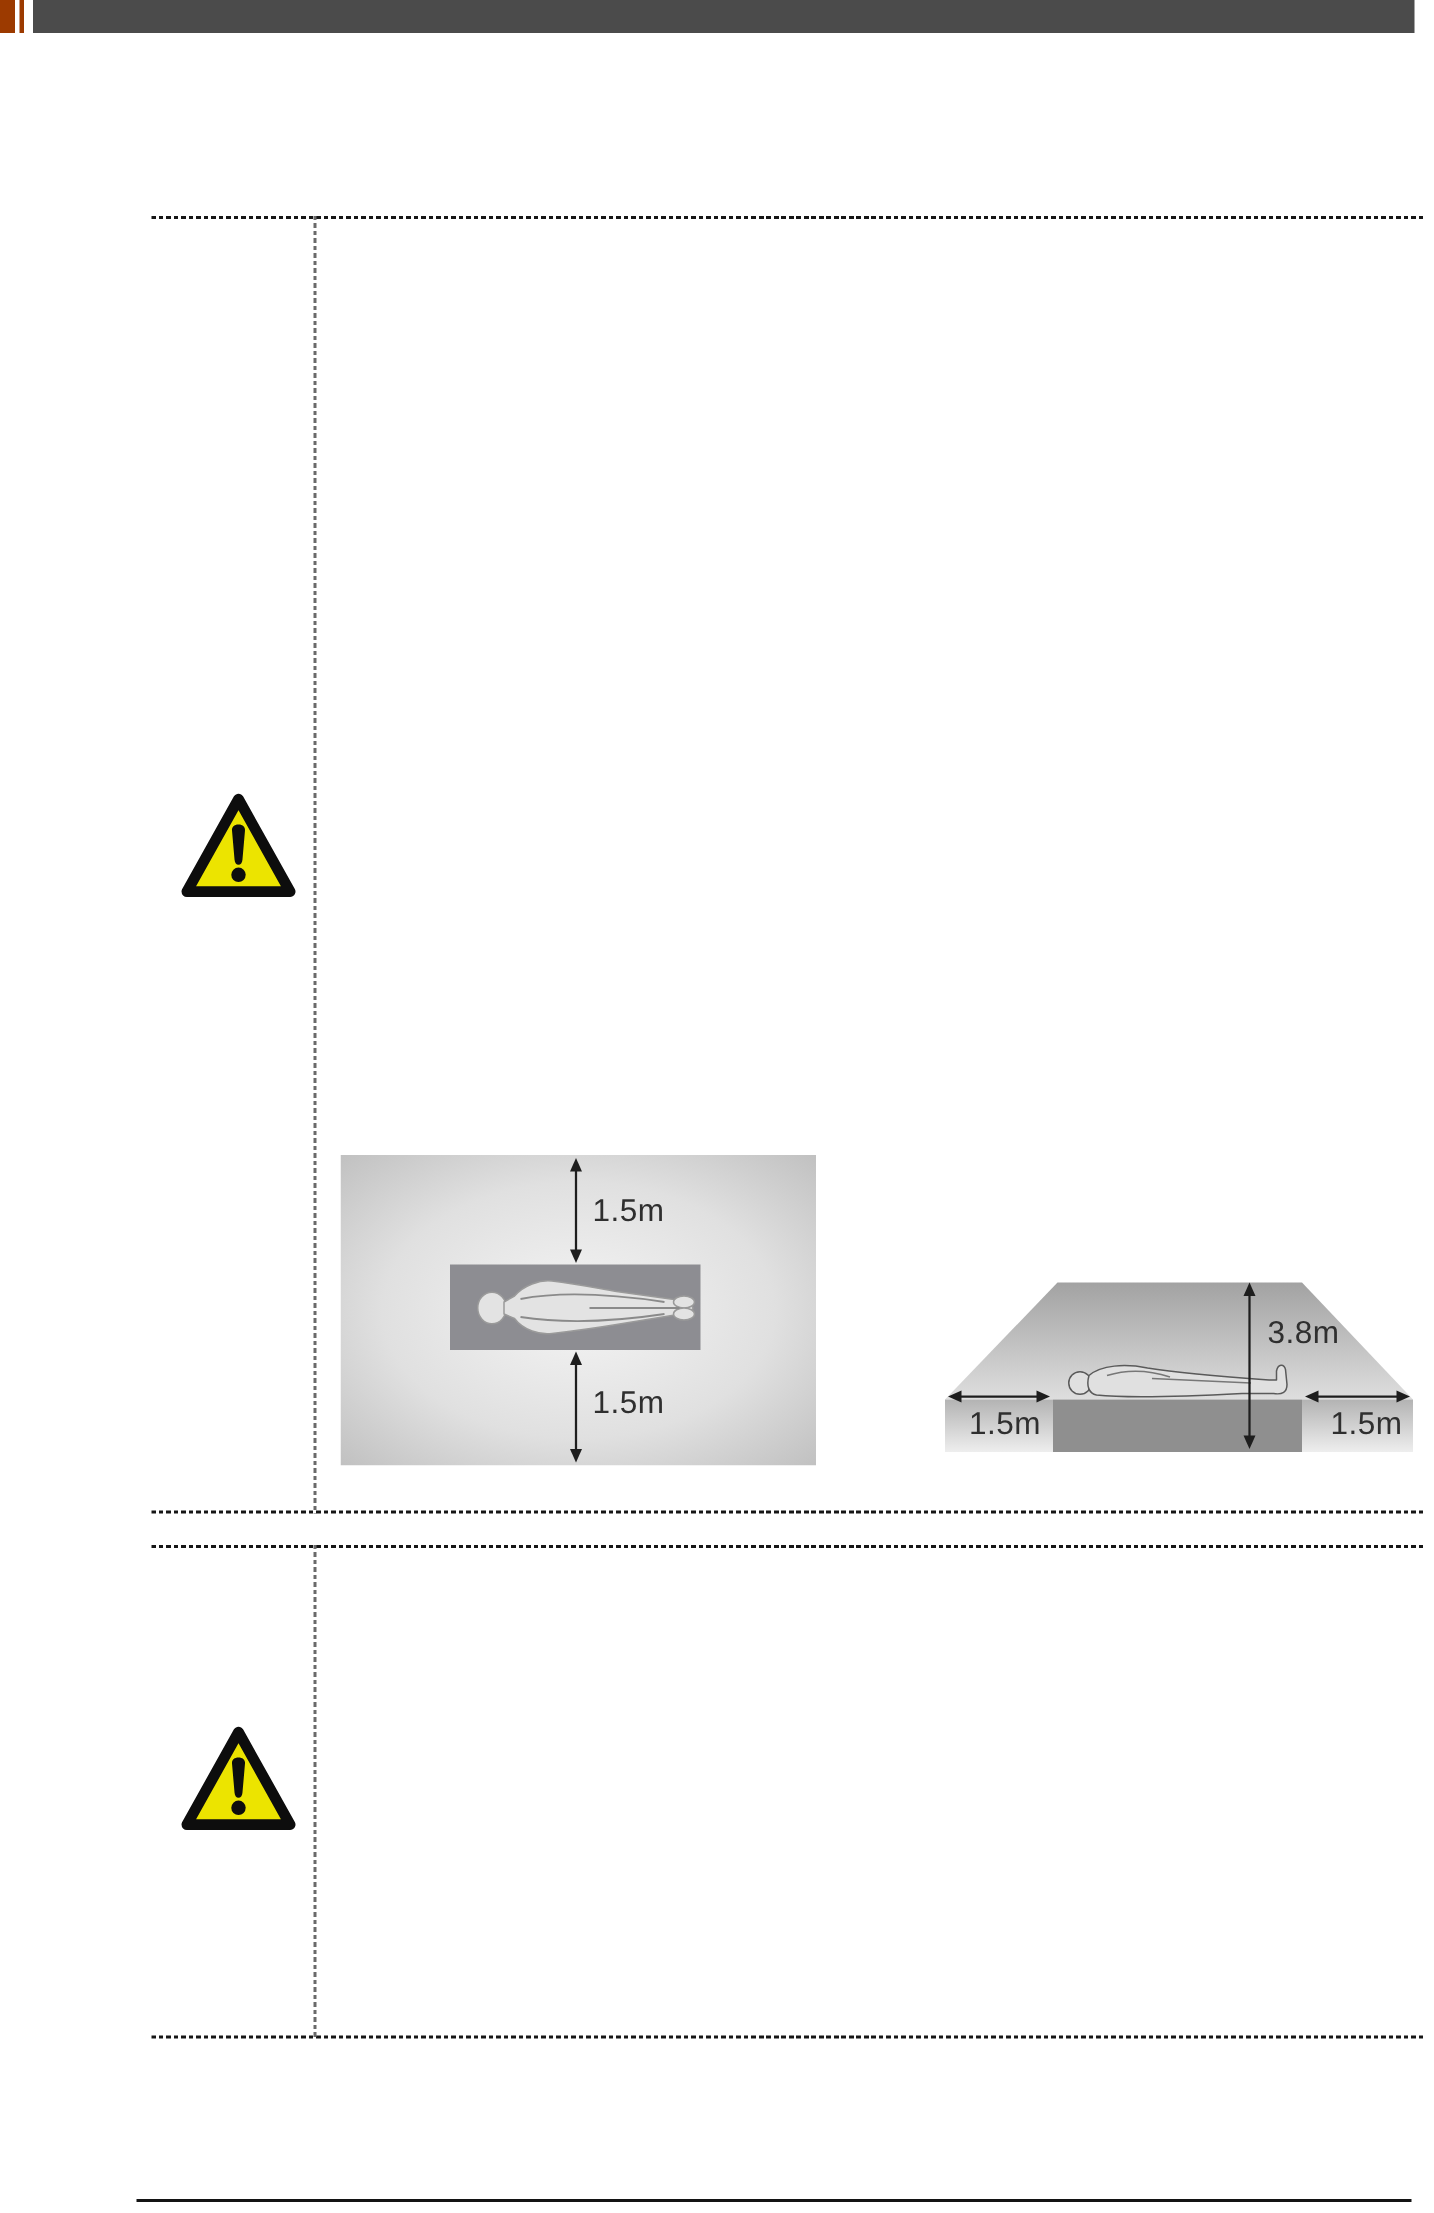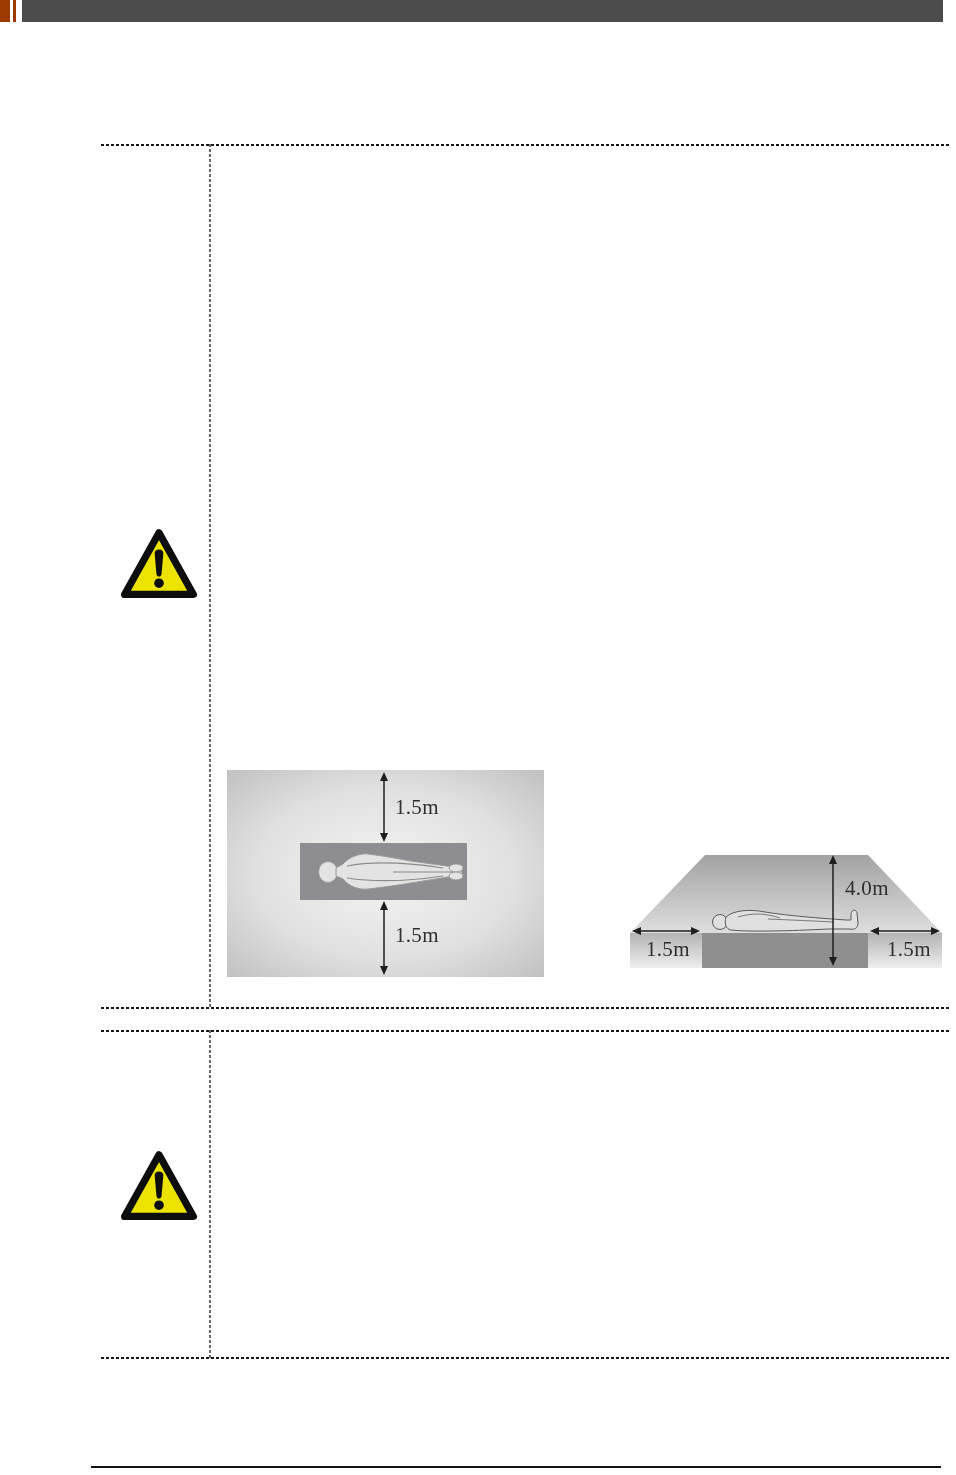--- a/index.html
+++ b/index.html
@@ -20,21 +20,21 @@
   
   .h-dashed {
     position:absolute; height:2px;
     background: repeating-linear-gradient(to right, #161616 0, #161616 3px, transparent 3px, transparent 5px);
   }
   .v-dashed {
     position:absolute; width:2px;
     background: repeating-linear-gradient(to bottom, #6a6a6a 0, #6a6a6a 3px, transparent 3px, transparent 5px);
   }
 
-  .section { position:absolute; left:101px; width:849px;font-family:Liberation Serif, serif; }
+  .section { position:absolute; left:101px; width:849px; }
   #section-1 { top:144px; height:865px; }
   #section-2 { top:1030px; height:329px; }
   .section .border-top    { left:0; top:0;    width:849px; }
   .section .border-bottom { left:0; bottom:0; width:849px; }
   .section .col-divider   { left:108px; top:0; height:100%; }
 
   .warning-icon { position:absolute; width:80px; height:74px; }
   #warning-icon-1 { left:18px; top:383px; }
   #warning-icon-2 { left:18px; top:119px; }
 
@@ -158,21 +158,21 @@
           <polygon points="70,84 61,80 61,88" stroke="none"></polygon>
         </g>
 
         <g stroke="#1e1e1e" fill="#1e1e1e">
           <line x1="248" y1="84" x2="302" y2="84" stroke-width="1.5"></line>
           <polygon points="240,84 249,80 249,88" stroke="none"></polygon>
           <polygon points="310,84 301,80 301,88" stroke="none"></polygon>
         </g>
       </svg>
       <div class="dim-label" id="left-clearance-label">1.5m</div>
-      <div class="dim-label" id="height-clearance-label">4.0m</div>
+      <div class="dim-label" id="height-clearance-label">3.8m</div>
       <div class="dim-label" id="right-clearance-label">1.5m</div>
     </div>
   </div>
 
   <div class="section" id="section-2">
     <div class="h-dashed border-top"></div>
     <div class="h-dashed border-bottom"></div>
     <div class="v-dashed col-divider"></div>
 
     <div class="warning-icon" id="warning-icon-2">

